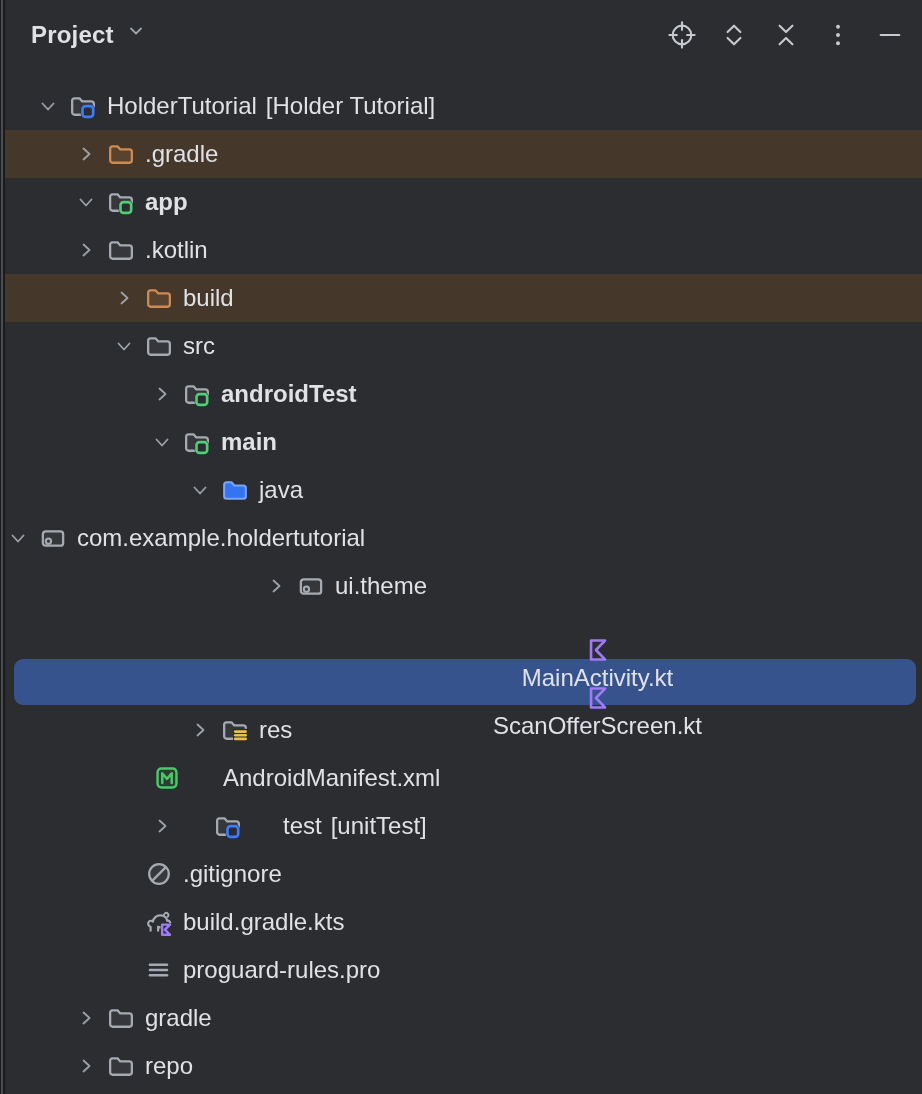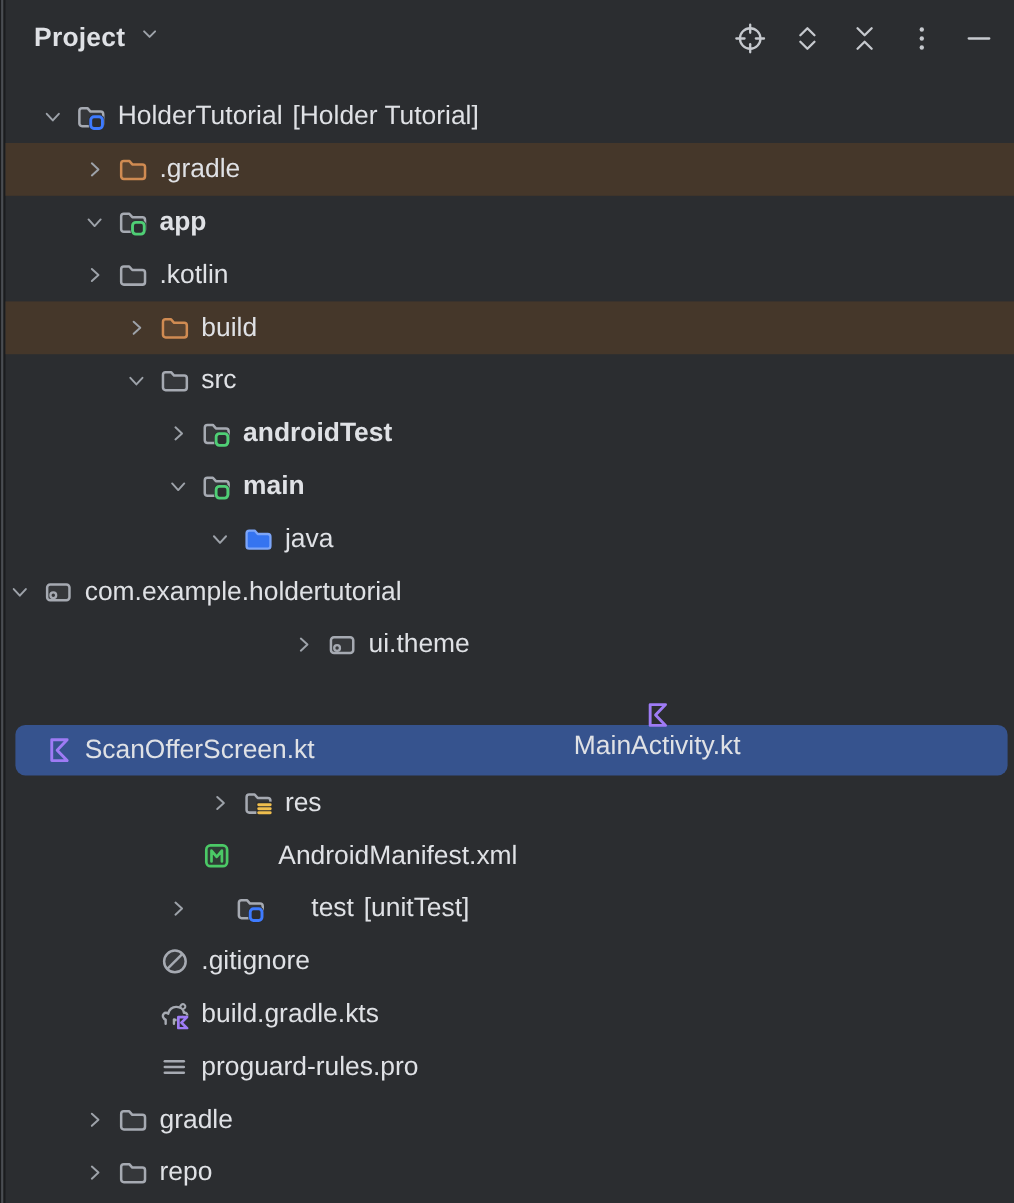--- a/index.html
+++ b/index.html
@@ -272,21 +272,21 @@
           <span class="chev"></span>
           <span class="ficon">
             <svg viewBox="0 0 16 16" fill="none">
               <path d="M4.6 2.6 H12.6 L7.4 8 L12.6 13.4 H4.6 Z" style="stroke:var(--kotlin-purple,#9E7BF5)" stroke-width="1.5" stroke-linejoin="round"></path>
             </svg>
           </span>
           <span class="lbl">
             <span class="main-label">MainActivity.kt</span>
           </span>
         </div>
-        <div class="row selected" style="">
+        <div class="row selected" style="padding-left: 258px; flex-direction: column;">
           <span class="bg"></span>
           <span class="chev"></span>
           <span class="ficon">
             <svg viewBox="0 0 16 16" fill="none">
               <path d="M4.6 2.6 H12.6 L7.4 8 L12.6 13.4 H4.6 Z" style="stroke:var(--kotlin-purple,#9E7BF5)" stroke-width="1.5" stroke-linejoin="round"></path>
             </svg>
           </span>
           <span class="lbl">
             <span class="main-label">ScanOfferScreen.kt</span>
           </span>
@@ -304,21 +304,21 @@
               <rect x="6.9" y="7.3" width="8.6" height="7.6" style="fill:var(--panel-background,#2B2D30)"></rect>
               <line x1="8.1" y1="8.9" x2="14.1" y2="8.9" style="stroke:var(--resources-yellow,#EFBE4E)" stroke-width="1.5" stroke-linecap="round"></line>
               <line x1="8.1" y1="11" x2="14.1" y2="11" style="stroke:var(--resources-yellow,#EFBE4E)" stroke-width="1.5" stroke-linecap="round"></line>
               <line x1="8.1" y1="13.1" x2="14.1" y2="13.1" style="stroke:var(--resources-yellow,#EFBE4E)" stroke-width="1.5" stroke-linecap="round"></line>
             </svg>
           </span>
           <span class="lbl">
             <span class="main-label">res</span>
           </span>
         </div>
-        <div class="row" style="padding-left: 112px; gap: 32px;">
+        <div class="row" style="padding-left: 82px; gap: 32px;">
           <span class="bg"></span>
           <span class="chev"></span>
           <span class="ficon">
             <svg viewBox="0 0 16 16" fill="none">
               <rect x="2.6" y="2.6" width="10.8" height="10.8" rx="2.2" style="stroke:var(--manifest-green,#4BC966);fill:rgba(75,201,102,0.10)" stroke-width="1.4"></rect>
               <path d="M5.3 10.9 V5.3 L8 8.5 L10.7 5.3 V10.9" style="stroke:var(--manifest-green,#4BC966)" stroke-width="1.4" stroke-linecap="round" stroke-linejoin="round"></path>
             </svg>
           </span>
           <span class="lbl">
             <span class="main-label">AndroidManifest.xml</span>

